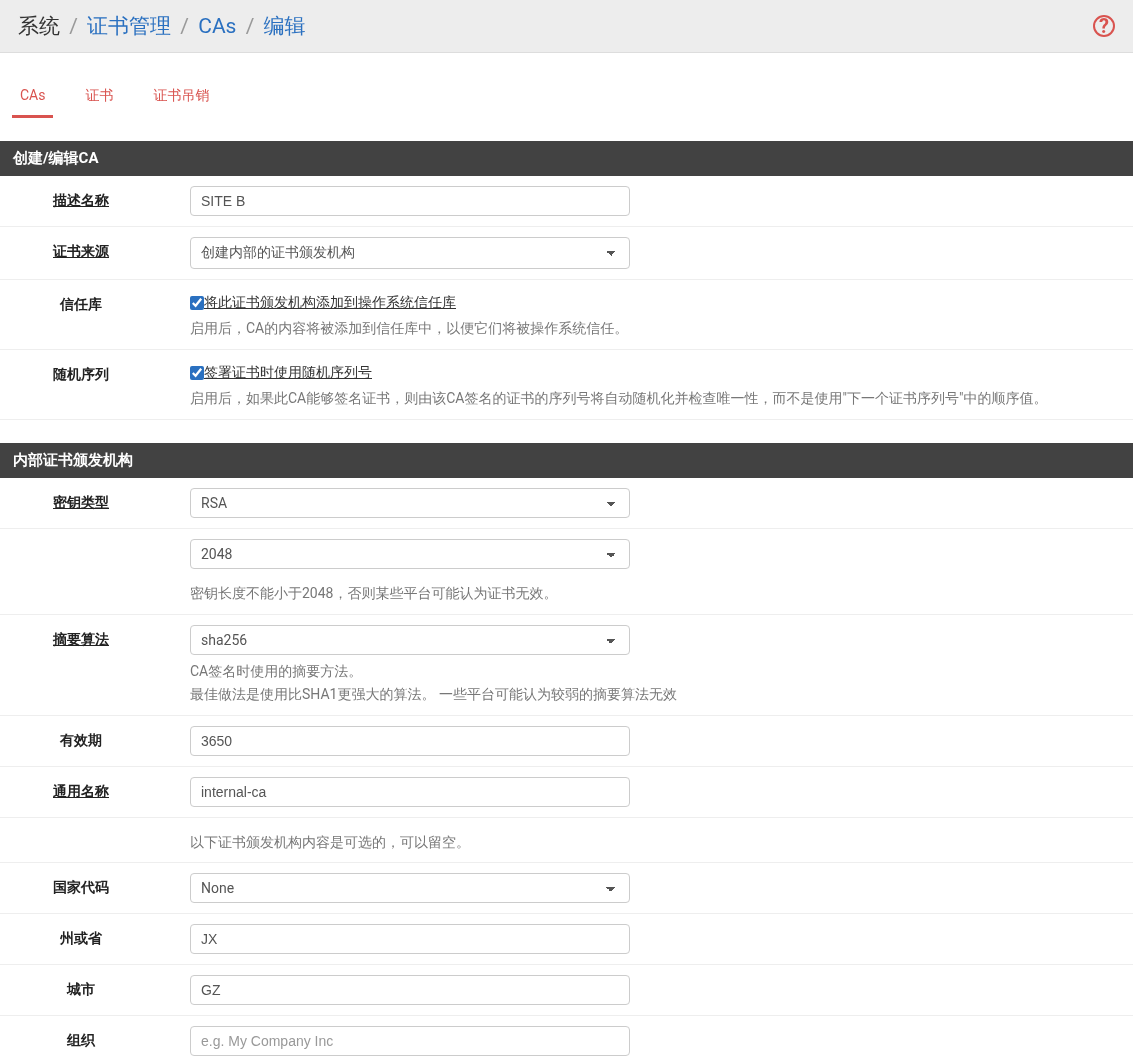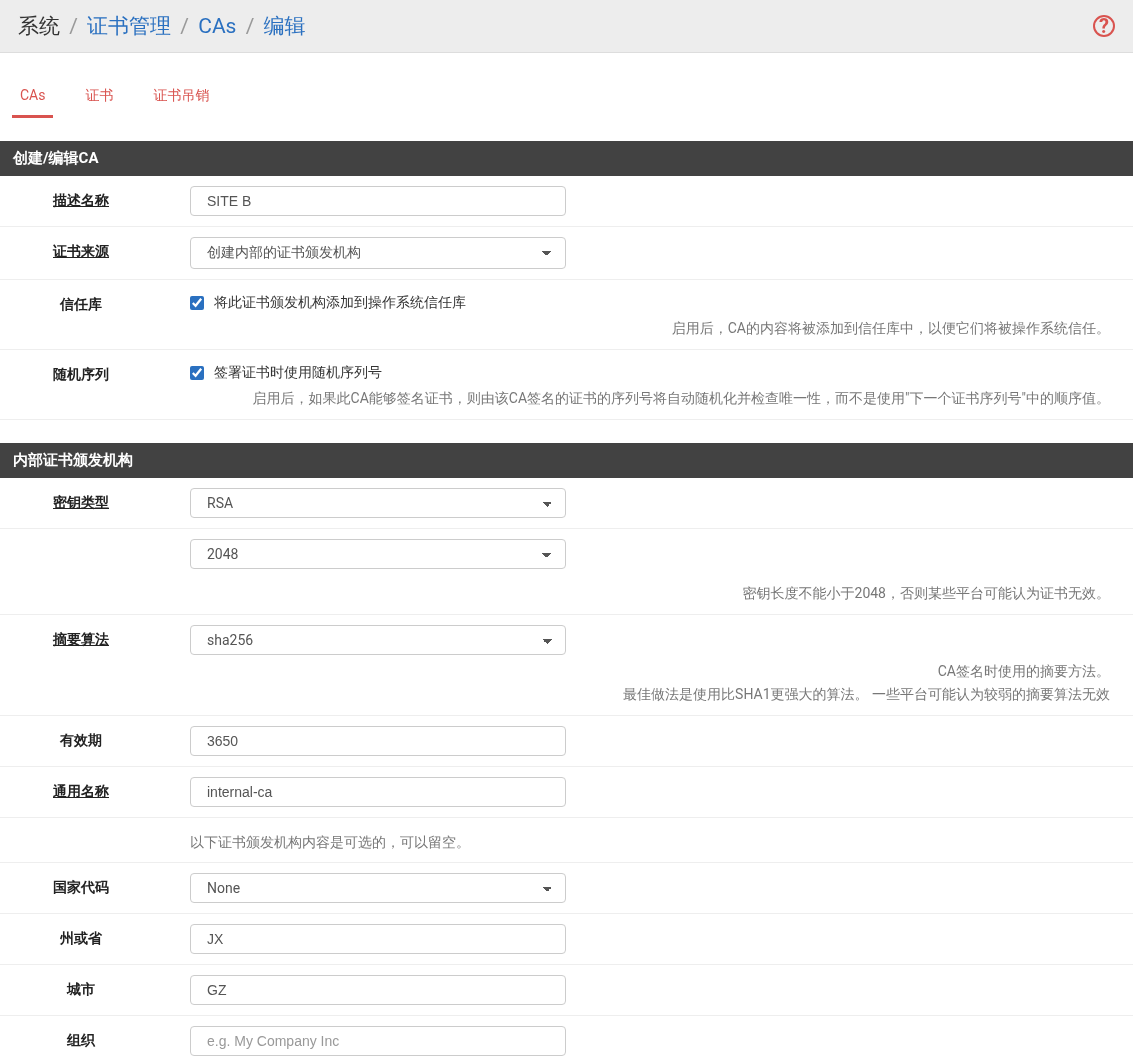--- a/index.html
+++ b/index.html
@@ -80,49 +80,48 @@
   padding-top: 6px;
   font-weight: bold;
   color: #222;
 }
 .label-col.underlined { text-decoration: underline; }
 .field-col {
   flex: 1;
   max-width: 920px;
 }
 .input-text, .select {
-  width: 376px;
-  padding: 6px 16px;
+  width: 440px;
+  padding: 6px 10px;
   border: 1px solid #ccc;
   border-radius: 4px;
   font-size: 14px;
   color: #555;
   background: #fff;
 }
 .input-text::placeholder { color: #999; }
 .select {
   appearance: none;
   background-image: linear-gradient(45deg, transparent 50%, #555 50%), linear-gradient(135deg, #555 50%, transparent 50%);
   background-position: calc(100% - 18px) 13px, calc(100% - 13px) 13px;
   background-size: 5px 5px, 5px 5px;
   background-repeat: no-repeat;
   padding-right: 30px;
 }
 .helptext {
   color: #777;
   font-size: 14px;
   margin-top: 6px;
   line-height: 1.5;
-  text-align: right;
 }
 .checkbox-line {
   display: flex;
   align-items: center;
-  gap: 10px;
   padding-top: 4px;
+  text-decoration: underline;
 }
 .checkbox {
   width: 14px; height: 14px;
   accent-color: #2a70c0;
 }
 .field-col .note {
   color: #777;
   font-size: 14px;
   padding-top: 6px;
 }

